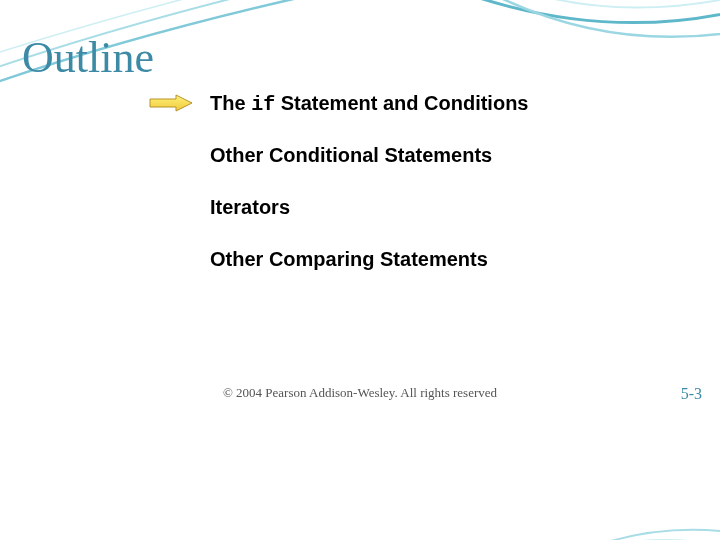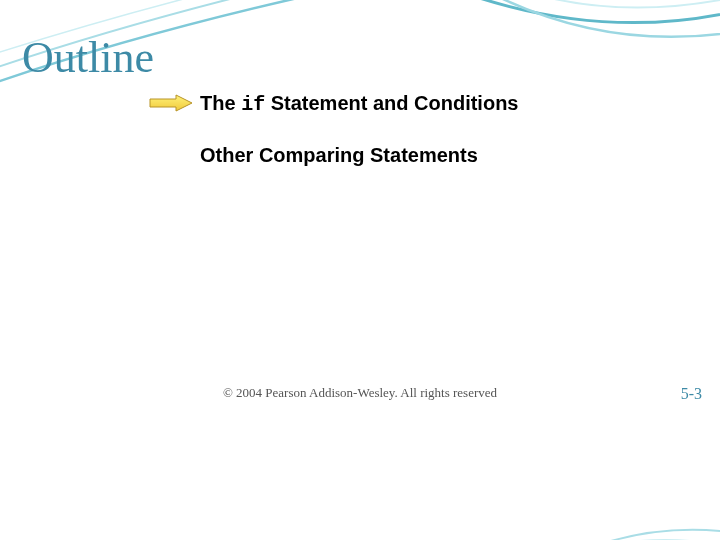--- a/index.html
+++ b/index.html
@@ -29,21 +29,21 @@
     position: absolute;
     left: 22px;
     top: 32px;
     font-family: Georgia, 'Times New Roman', serif;
     font-size: 44px;
     color: #3d8aa6;
     font-weight: normal;
   }
   .content {
     position: absolute;
-    left: 200px;
+    left: 210px;
     top: 90px;
     width: 460px;
   }
   .content-item {
     font-size: 20px;
     font-weight: bold;
     color: #000;
     margin-bottom: 24px;
     line-height: 1.3;
   }
@@ -109,20 +109,26 @@
       </defs>
       <path d="M 2 6 L 28 6 L 28 2 L 44 10 L 28 18 L 28 14 L 2 14 Z" fill="url(#arrgrad)" stroke="#b89428" stroke-width="1"></path>
     </svg>
   </div>
 
   <div class="content">
     <div class="content-item">
       <span>The </span><span class="codeword">if</span><span> Statement and Conditions</span>
     </div>
     <div class="content-item">
+      <span>Other Conditional Statements</span><span class="codeword"></span><span></span>
+    </div>
+    <div class="content-item">
+      <span>Iterators</span><span class="codeword"></span><span></span>
+    </div>
+    <div class="content-item">
       <span>Other Comparing Statements</span><span class="codeword"></span><span></span>
     </div>
   </div>
 
   <div class="footer">
     <div class="copyright">© 2004 Pearson Addison-Wesley. All rights reserved</div>
     <div class="pagenum">5-3</div>
   </div>
 
 </div>

